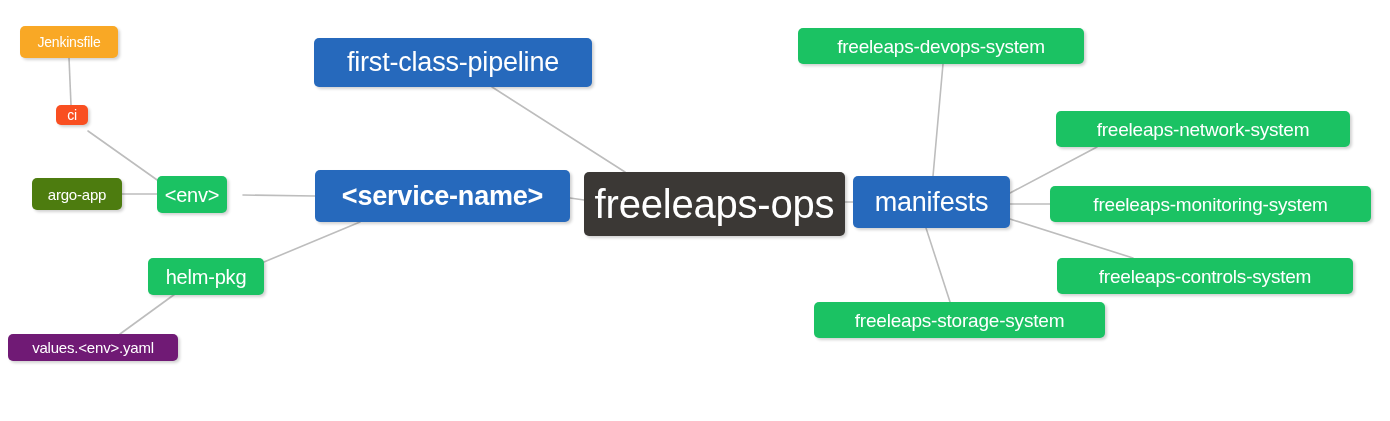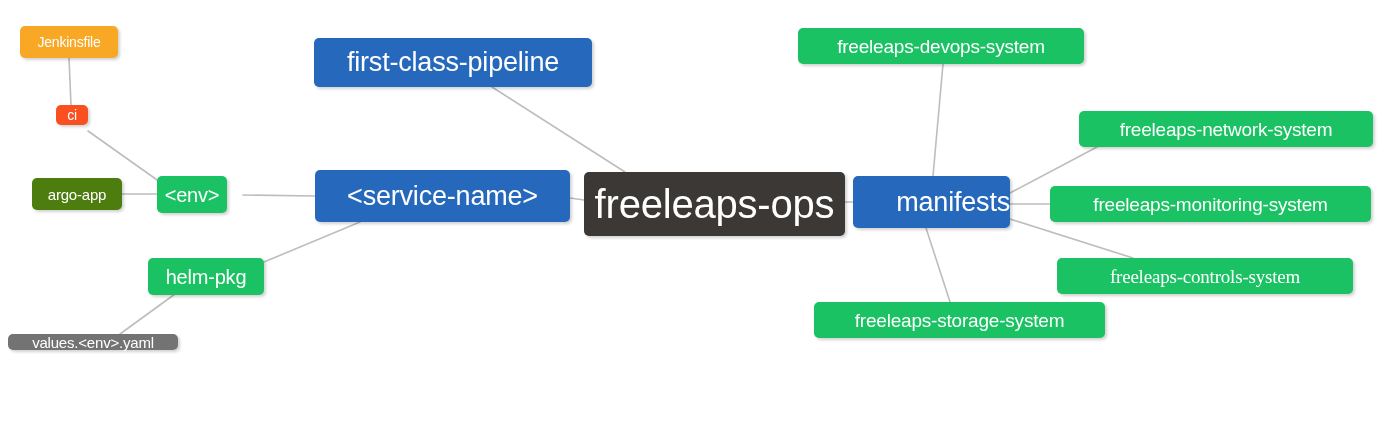--- a/index.html
+++ b/index.html
@@ -70,44 +70,44 @@
       </div>
       <div class="node" style="left: 32px; top: 178px; width: 90px; height: 32px; background: #4d7c0f; color: rgb(255, 255, 255); font-size: 15px;">
         <span>argo-app</span>
       </div>
       <div class="node" style="left: 157px; top: 176px; width: 70px; height: 37px; background: rgb(27, 194, 99); color: rgb(255, 255, 255); font-size: 20px;">
         <span>&lt;env&gt;</span>
       </div>
       <div class="node" style="left: 148px; top: 258px; width: 116px; height: 37px; background: rgb(27, 194, 99); color: rgb(255, 255, 255); font-size: 20px; text-align: right;">
         <span>helm-pkg</span>
       </div>
-      <div class="node" style="left: 8px; top: 334px; width: 170px; height: 16px; background: #737373; color: rgb(255, 255, 255); font-size: 15px;">
+      <div class="node" style="left: 8px; top: 334px; width: 170px; height: 27px; background: #701a75; color: rgb(255, 255, 255); font-size: 15px;">
         <span>values.&lt;env&gt;.yaml</span>
       </div>
       <div class="node" style="left: 314px; top: 38px; width: 278px; height: 49px; background: rgb(38, 105, 188); color: rgb(255, 255, 255); font-size: 27px;">
         <span>first-class-pipeline</span>
       </div>
-      <div class="node" style="left: 315px; top: 170px; width: 255px; height: 52px; background: rgb(38, 105, 188); color: rgb(255, 255, 255); font-size: 27px;">
+      <div class="node" style="left: 315px; top: 170px; width: 255px; height: 52px; background: rgb(38, 105, 188); color: rgb(255, 255, 255); font-size: 27px; font-weight: bold;">
         <span>&lt;service-name&gt;</span>
       </div>
       <div class="node" style="left: 584px; top: 172px; width: 261px; height: 64px; background: rgb(59, 56, 53); color: rgb(255, 255, 255); font-size: 40px;">
         <span>freeleaps-ops</span>
       </div>
-      <div class="node" style="left: 853px; top: 176px; width: 157px; height: 52px; background: rgb(38, 105, 188); color: rgb(255, 255, 255); font-size: 27px; justify-content: flex-end;">
+      <div class="node" style="left: 853px; top: 176px; width: 157px; height: 52px; background: rgb(38, 105, 188); color: rgb(255, 255, 255); font-size: 27px;">
         <span>manifests</span>
       </div>
       <div class="node" style="left: 798px; top: 28px; width: 286px; height: 36px; background: rgb(27, 194, 99); color: rgb(255, 255, 255); font-size: 19px;">
         <span>freeleaps-devops-system</span>
       </div>
-      <div class="node" style="left: 1056px; top: 111px; width: 294px; height: 36px; background: rgb(27, 194, 99); color: rgb(255, 255, 255); font-size: 19px; margin-left: 23px;">
+      <div class="node" style="left: 1056px; top: 111px; width: 294px; height: 36px; background: rgb(27, 194, 99); color: rgb(255, 255, 255); font-size: 19px;">
         <span>freeleaps-network-system</span>
       </div>
       <div class="node" style="left: 1050px; top: 186px; width: 321px; height: 36px; background: rgb(27, 194, 99); color: rgb(255, 255, 255); font-size: 19px;">
         <span>freeleaps-monitoring-system</span>
       </div>
-      <div class="node" style="left: 1057px; top: 258px; width: 296px; height: 36px; background: rgb(27, 194, 99); color: rgb(255, 255, 255); font-size: 19px; font-family: Liberation Serif, serif;">
+      <div class="node" style="left: 1057px; top: 258px; width: 296px; height: 36px; background: rgb(27, 194, 99); color: rgb(255, 255, 255); font-size: 19px;">
         <span>freeleaps-controls-system</span>
       </div>
       <div class="node" style="left: 814px; top: 302px; width: 291px; height: 36px; background: rgb(27, 194, 99); color: rgb(255, 255, 255); font-size: 19px; justify-content: center;">
         <span>freeleaps-storage-system</span>
       </div>
     </div>
 </div>
 
 </body></html>

